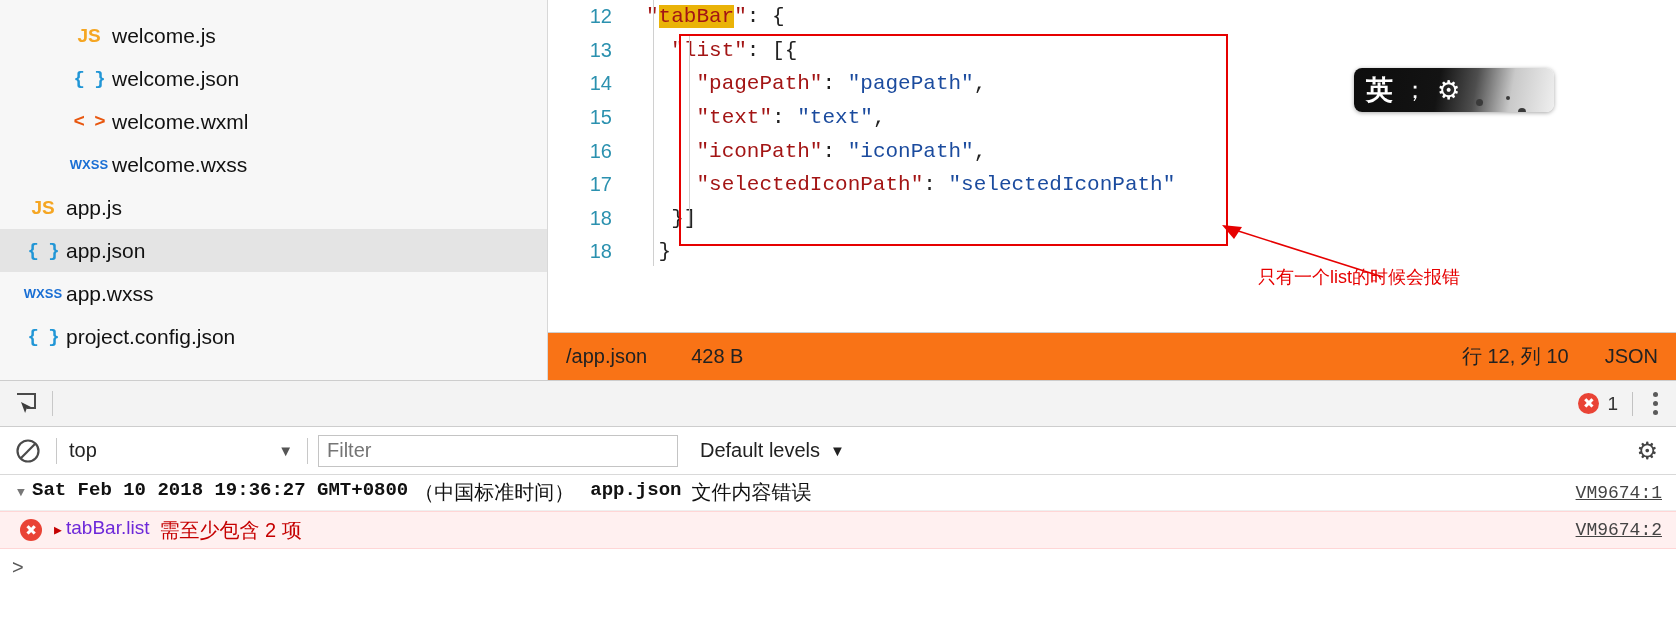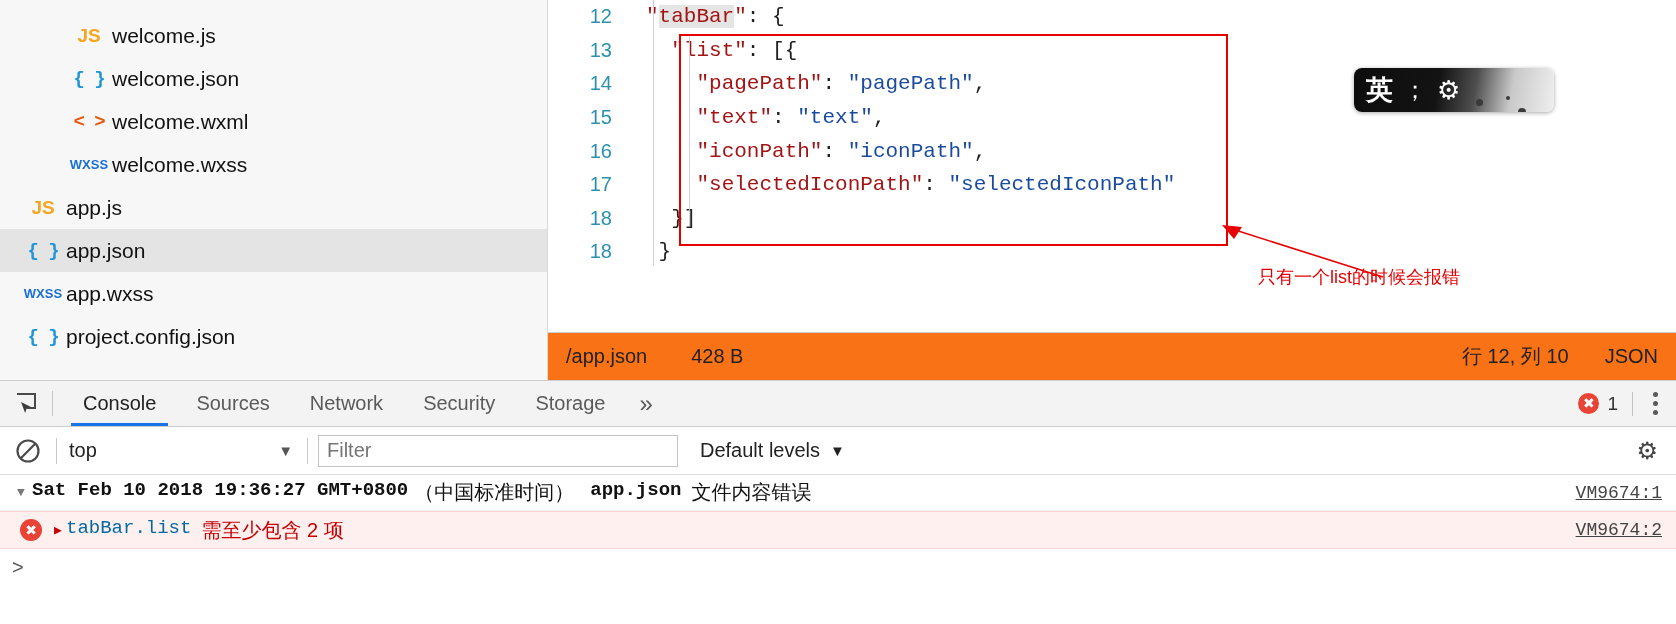--- a/index.html
+++ b/index.html
@@ -89,21 +89,21 @@
     padding-right: 16px;
     box-sizing: border-box;
     color: #2b91af;
     font-family: "Liberation Sans", sans-serif;
     font-size: 20px;
   }
   .code-text { padding-left: 18px; position: relative; }
   .tok-key { color: #a31515; }
   .tok-str { color: #1b4b9e; }
   .tok-pun { color: #222222; }
-  .hl-sel  { background: #e5e5e5; color:#a31515; }
+  .hl-sel  { background: #eab308; color:#a31515; }
   .indent-guide {
     position: absolute;
     width: 1px;
     background: #d0d0d0;
   }
 
   
   .ann-box {
     position: absolute;
     border: 2px solid #e60000;
@@ -295,21 +295,21 @@
     min-height: 38px;
     padding-left: 0;
   }
   .msg.error .leftbar { width: 6px; align-self: stretch; background: #fff0f0; }
   .err-icon {
     width: 22px; height: 22px; border-radius: 50%;
     background:#e94335; color:#fff; font-size:14px; line-height:22px;
     text-align:center; margin: 0 8px 0 14px; flex:0 0 auto;
     font-family:"Liberation Sans", sans-serif;
   }
-  .err-text { color:#0369a1; font-family:Liberation Mono, monospace; font-size:19px;}
+  .err-text { color:#6d28d9; font-family:Liberation Sans, sans-serif; font-size:19px;}
   .err-cjk { color:#c50000; font-family:"Liberation Sans", sans-serif; font-size:20px;}
   .prompt-row {
     height: 36px; display:flex; align-items:center;
     padding-left: 12px; color:#5a5a5a; font-size: 20px;
   }
 </style>
 </head>
 <body>
 
 <div id="screen">
@@ -440,38 +440,20 @@
   <div class="devtools">
 
     <div class="dt-tabbar">
       <div class="dt-inspect">
         <svg width="26" height="26" viewBox="0 0 26 26">
           <path d="M4 3h18v14h-8" fill="none" stroke="#4a4a4a" stroke-width="2"></path>
           <path d="M8 11l10 5-4.3 1.5-1.6 4.4z" fill="#3d3d3d"></path>
         </svg>
       </div>
       <div class="dt-sep"></div>
-      <div class="dt-tabs">
-        <div class="dt-tab active">
-            <span>Console</span>
-          </div>
-        <div class="dt-tab">
-            <span>Sources</span>
-          </div>
-        <div class="dt-tab">
-            <span>Network</span>
-          </div>
-        <div class="dt-tab">
-            <span>Security</span>
-          </div>
-        <div class="dt-tab">
-            <span>Storage</span>
-          </div>
-        <div class="dt-more">»</div>
-      </div>
       <div class="dt-right">
         <div class="err-badge">
           <span class="err-circle">✖</span>
           <span class="err-count">1</span>
         </div>
         <div class="vbar"></div>
         <div class="kebab">
             <i></i>
             <i></i>
             <i></i>

